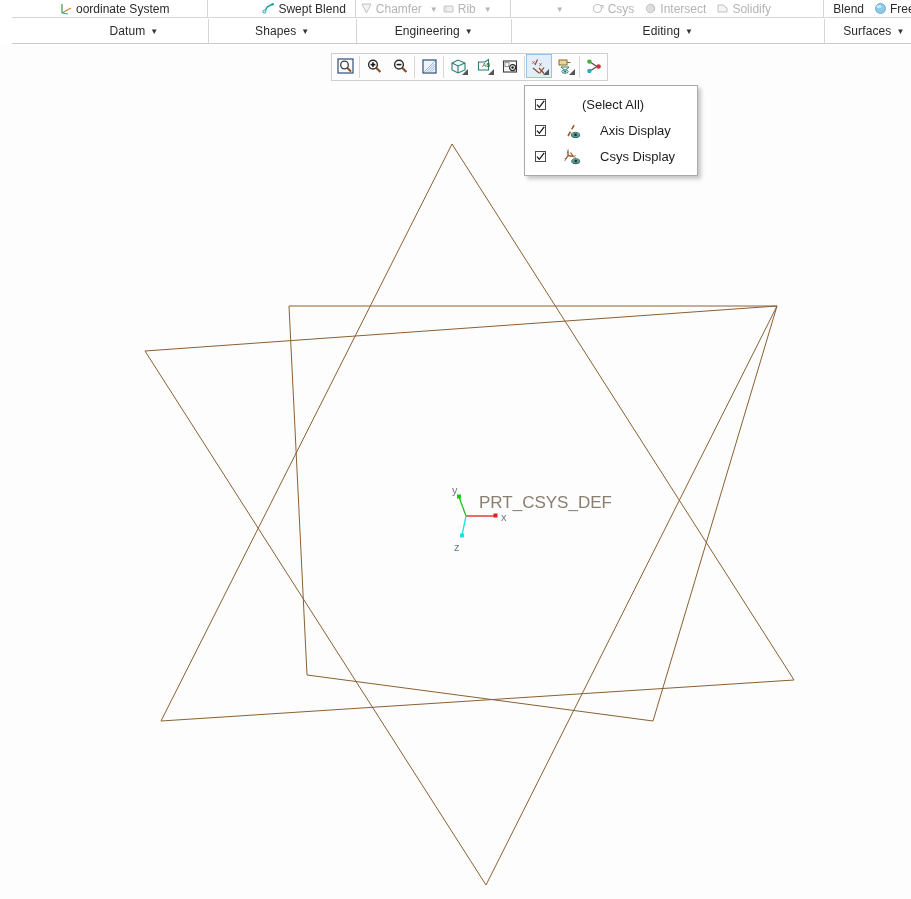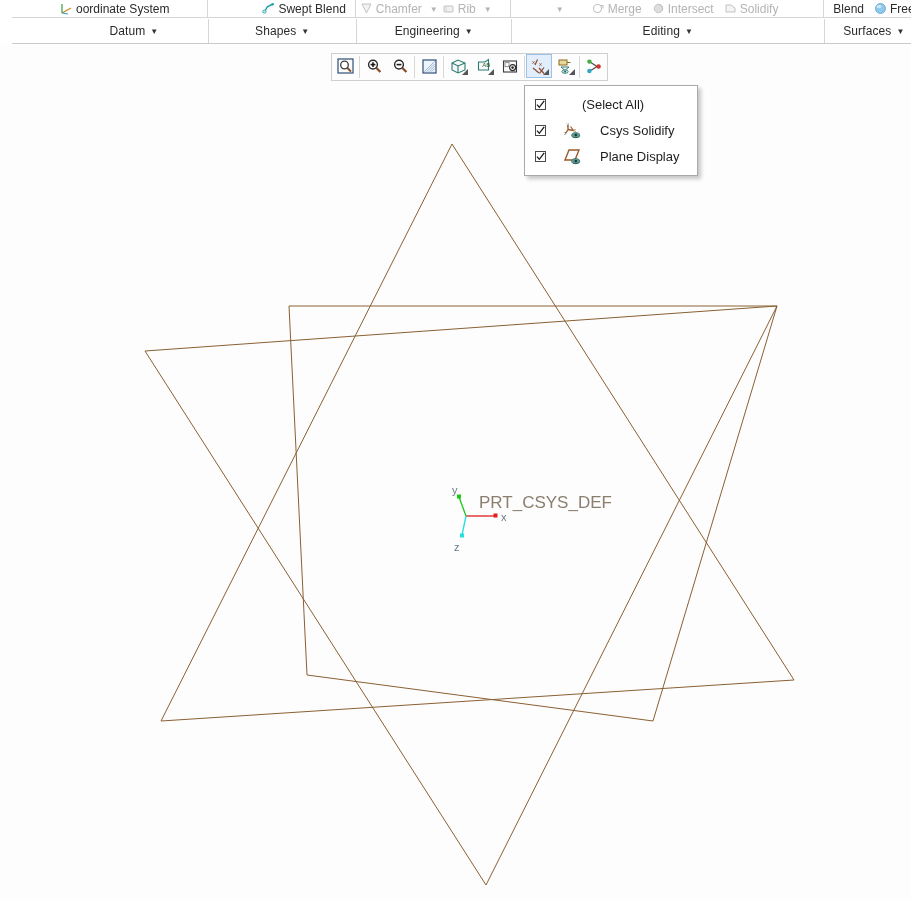--- a/index.html
+++ b/index.html
@@ -267,21 +267,21 @@
       <span class="cmd-item disabled">
         <span class="caret" style="margin-left:0;">▼</span>
       </span>
       <span class="cmd-item disabled" style="margin-left:18px;">
         <span class="mini-ico">
           <svg width="13" height="13" viewBox="0 0 13 13">
             <circle cx="5.5" cy="6.5" r="4" fill="none" stroke="#c2c2c2" stroke-width="1.1"></circle>
             <path d="M8 3.5 L11 3.5 L11 6.5" fill="none" stroke="#c2c2c2" stroke-width="1.1"></path>
           </svg>
         </span>
-        <span>Merge</span>
+        <span>Csys</span>
       </span>
       <span class="cmd-item disabled">
         <span class="mini-ico">
           <svg width="13" height="13" viewBox="0 0 13 13">
             <circle cx="6.5" cy="6.5" r="4.2" fill="#dedede" stroke="#c6c6c6" stroke-width="1"></circle>
             <path d="M6.5 2.3 A4.2 4.2 0 0 1 10 8.5" fill="none" stroke="#bdbdbd" stroke-width="1"></path>
           </svg>
         </span>
         <span>Intersect</span>
       </span>
@@ -469,20 +469,37 @@
       <span class="chk">
         <svg width="11" height="11" viewBox="0 0 11 11">
           <rect x="0.5" y="0.5" width="10" height="10" fill="#ffffff" stroke="#4a4a4a" stroke-width="1"></rect>
           <path d="M2 5.6 L4.3 8.3 L9.2 1.8" fill="none" stroke="#1a1a1a" stroke-width="1.3"></path>
         </svg>
       </span>
       <span class="menu-ico spacer"></span>
       <span class="menu-label">(Select All)</span>
     </div>
 
+    <div class="menu-item">
+      <span class="chk">
+        <svg width="11" height="11" viewBox="0 0 11 11">
+          <rect x="0.5" y="0.5" width="10" height="10" fill="#ffffff" stroke="#4a4a4a" stroke-width="1"></rect>
+          <path d="M2 5.6 L4.3 8.3 L9.2 1.8" fill="none" stroke="#1a1a1a" stroke-width="1.3"></path>
+        </svg>
+      </span>
+      <span class="menu-ico">
+        <svg width="18" height="17" viewBox="0 0 18 17">
+          <line x1="4" y1="14" x2="11" y2="1.5" stroke="#9a5a2a" stroke-width="1.6" stroke-dasharray="5 2.5"></line>
+          <ellipse cx="11.5" cy="13" rx="4.2" ry="2.6" fill="#2e7d72" stroke="#1d5a52" stroke-width="0.9"></ellipse>
+          <ellipse cx="11.5" cy="12.7" rx="4.2" ry="2.3" fill="#ffffff" opacity="0.25"></ellipse>
+          <circle cx="11.5" cy="12.9" r="1.3" fill="#0f3c36"></circle>
+        </svg>
+      </span>
+      <span class="menu-label">Axis Display</span>
+    </div>
 
 
     <div class="menu-item">
       <span class="chk">
         <svg width="11" height="11" viewBox="0 0 11 11">
           <rect x="0.5" y="0.5" width="10" height="10" fill="#ffffff" stroke="#4a4a4a" stroke-width="1"></rect>
           <path d="M2 5.6 L4.3 8.3 L9.2 1.8" fill="none" stroke="#1a1a1a" stroke-width="1.3"></path>
         </svg>
       </span>
       <span class="menu-ico">
@@ -492,35 +509,18 @@
           <text x="9.5" y="10" font-size="5" font-family="Liberation Sans, sans-serif" fill="#9a5a2a">x</text>
           <line x1="4" y1="7.5" x2="4" y2="3" stroke="#9a5a2a" stroke-width="1.4"></line>
           <line x1="4" y1="7.5" x2="1.5" y2="11.5" stroke="#9a5a2a" stroke-width="1.4"></line>
           <line x1="4" y1="7.5" x2="9.5" y2="8.5" stroke="#9a5a2a" stroke-width="1.4"></line>
           <line x1="6.5" y1="4.5" x2="9.5" y2="8.5" stroke="#9a5a2a" stroke-width="1.2"></line>
           <ellipse cx="11.8" cy="13.2" rx="4" ry="2.5" fill="#2e7d72" stroke="#1d5a52" stroke-width="0.9"></ellipse>
           <ellipse cx="11.8" cy="12.9" rx="4" ry="2.2" fill="#ffffff" opacity="0.25"></ellipse>
           <circle cx="11.8" cy="13.1" r="1.3" fill="#0f3c36"></circle>
         </svg>
       </span>
-      <span class="menu-label">Csys Solidify</span>
-    </div>
-
-    <div class="menu-item">
-      <span class="chk">
-        <svg width="11" height="11" viewBox="0 0 11 11">
-          <rect x="0.5" y="0.5" width="10" height="10" fill="#ffffff" stroke="#4a4a4a" stroke-width="1"></rect>
-          <path d="M2 5.6 L4.3 8.3 L9.2 1.8" fill="none" stroke="#1a1a1a" stroke-width="1.3"></path>
-        </svg>
-      </span>
-      <span class="menu-ico">
-        <svg width="18" height="17" viewBox="0 0 18 17">
-          <path d="M1 12 L5 2 L15 2 L11 12 Z" fill="none" stroke="#9a5a2a" stroke-width="1.4"></path>
-          <ellipse cx="11.8" cy="13.2" rx="4" ry="2.5" fill="#2e7d72" stroke="#1d5a52" stroke-width="0.9"></ellipse>
-          <ellipse cx="11.8" cy="12.9" rx="4" ry="2.2" fill="#ffffff" opacity="0.25"></ellipse>
-          <circle cx="11.8" cy="13.1" r="1.3" fill="#0f3c36"></circle>
-        </svg>
-      </span>
-      <span class="menu-label">Plane Display</span>
-    </div>
+      <span class="menu-label">Csys Display</span>
+    </div>
+
   </div>
 
 </div>
 
 </body></html>

